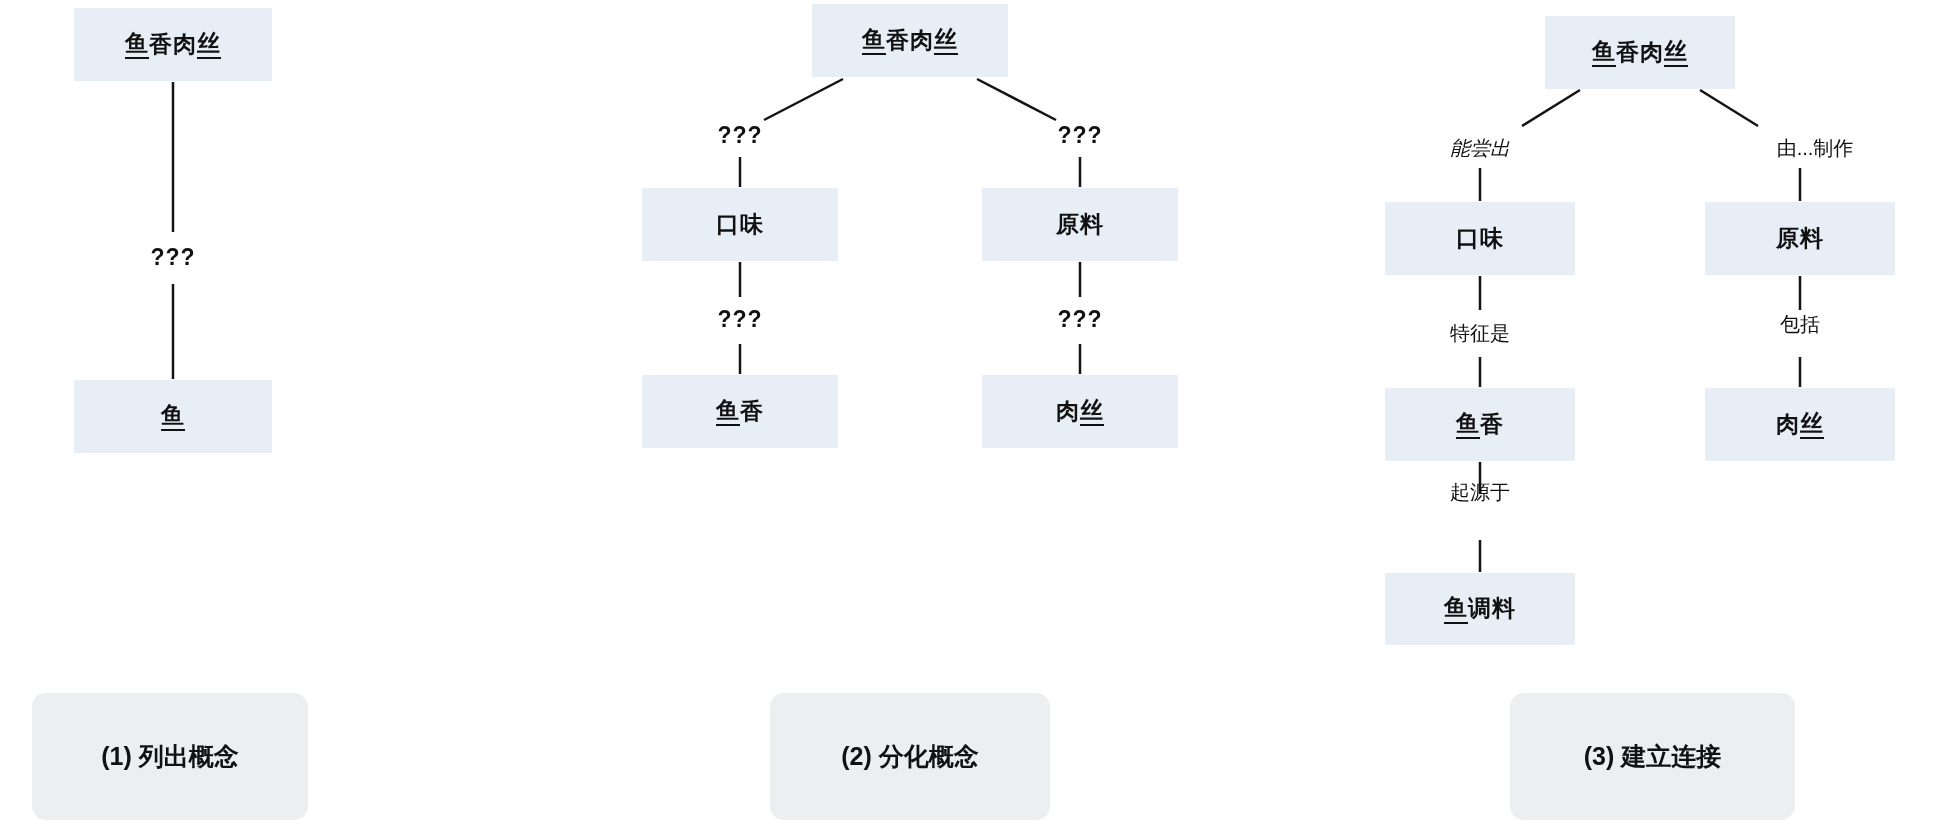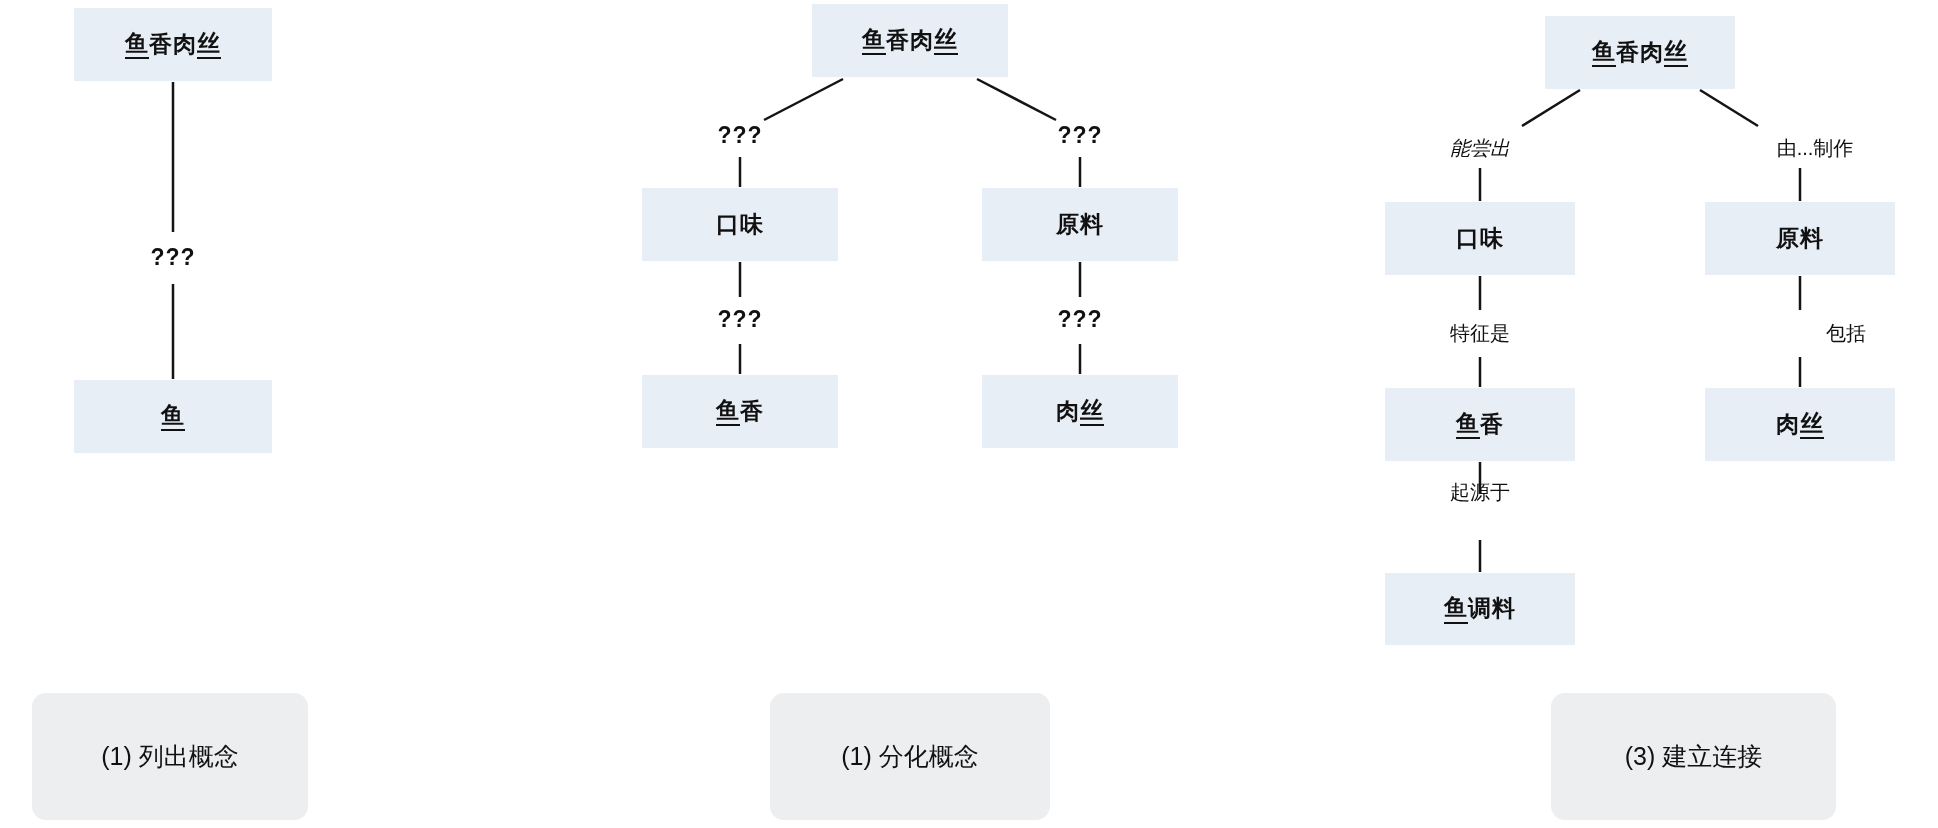--- a/index.html
+++ b/index.html
@@ -34,21 +34,21 @@
   .elabel{
     position:absolute;transform:translate(-50%,-50%);
     font-size:20px;font-weight:500;white-space:nowrap;color:var(--text);
     line-height:1.2;
   }
   .elabel.q{font-size:23px;font-weight:600;letter-spacing:1px;}
   .caption{
     position:absolute;height:127px;
     background:var(--caption-fill);border-radius:14px;
     display:flex;align-items:center;justify-content:center;
-    font-size:25px;font-weight:400;white-space:nowrap;color:var(--text);
+    font-size:25px;font-weight:700;white-space:nowrap;color:var(--text);
   }
 </style>
 </head>
 <body>
 
 <div class="canvas">
 
   <svg class="edges" viewBox="0 0 1938 828">
 
     <line x1="173" y1="82" x2="173" y2="232"></line>
@@ -114,21 +114,21 @@
 
     <div class="node" style="left:642px;top:375px;width:196px;">
         <span class="uc">鱼</span>
         <span>香</span>
       </div>
     <div class="node" style="left:982px;top:375px;width:196px;">
         <span>肉</span>
         <span class="uc">丝</span>
       </div>
 
-    <div class="caption" style="left:770px;top:693px;width:280px;">(1) 分化概念</div>
+    <div class="caption" style="left:770px;top:693px;width:280px;">(2) 分化概念</div>
   </div>
 
   <div>
     <div class="node" style="left:1545px;top:16px;width:190px;">
         <span class="uc">鱼</span>
         <span>香</span>
         <span>肉</span>
         <span class="uc">丝</span>
       </div>
 
@@ -138,35 +138,35 @@
     <div class="node" style="left:1385px;top:202px;width:190px;">
         <span>口</span>
         <span>味</span>
       </div>
     <div class="node" style="left:1705px;top:202px;width:190px;">
         <span>原</span>
         <span>料</span>
       </div>
 
     <div class="elabel" style="left:1480px;top:333px;text-align:center;">特征是</div>
-    <div class="elabel" style="left:1800px;top:333px;margin-left:46px;">包括</div>
+    <div class="elabel" style="left:1800px;top:324px;">包括</div>
 
     <div class="node" style="left:1385px;top:388px;width:190px;">
         <span class="uc">鱼</span>
         <span>香</span>
       </div>
     <div class="node" style="left:1705px;top:388px;width:190px;">
         <span>肉</span>
         <span class="uc">丝</span>
       </div>
 
     <div class="elabel" style="left:1480px;top:492px;">起源于</div>
 
     <div class="node" style="left:1385px;top:573px;width:190px;height:72px;">
         <span class="uc">鱼</span>
         <span>调</span>
         <span>料</span>
       </div>
 
-    <div class="caption" style="left:1510px;top:693px;width:285px;margin-left:41px;">(3) 建立连接</div>
+    <div class="caption" style="left:1510px;top:693px;width:285px;">(3) 建立连接</div>
   </div>
 
 </div>
 
 </body></html>

